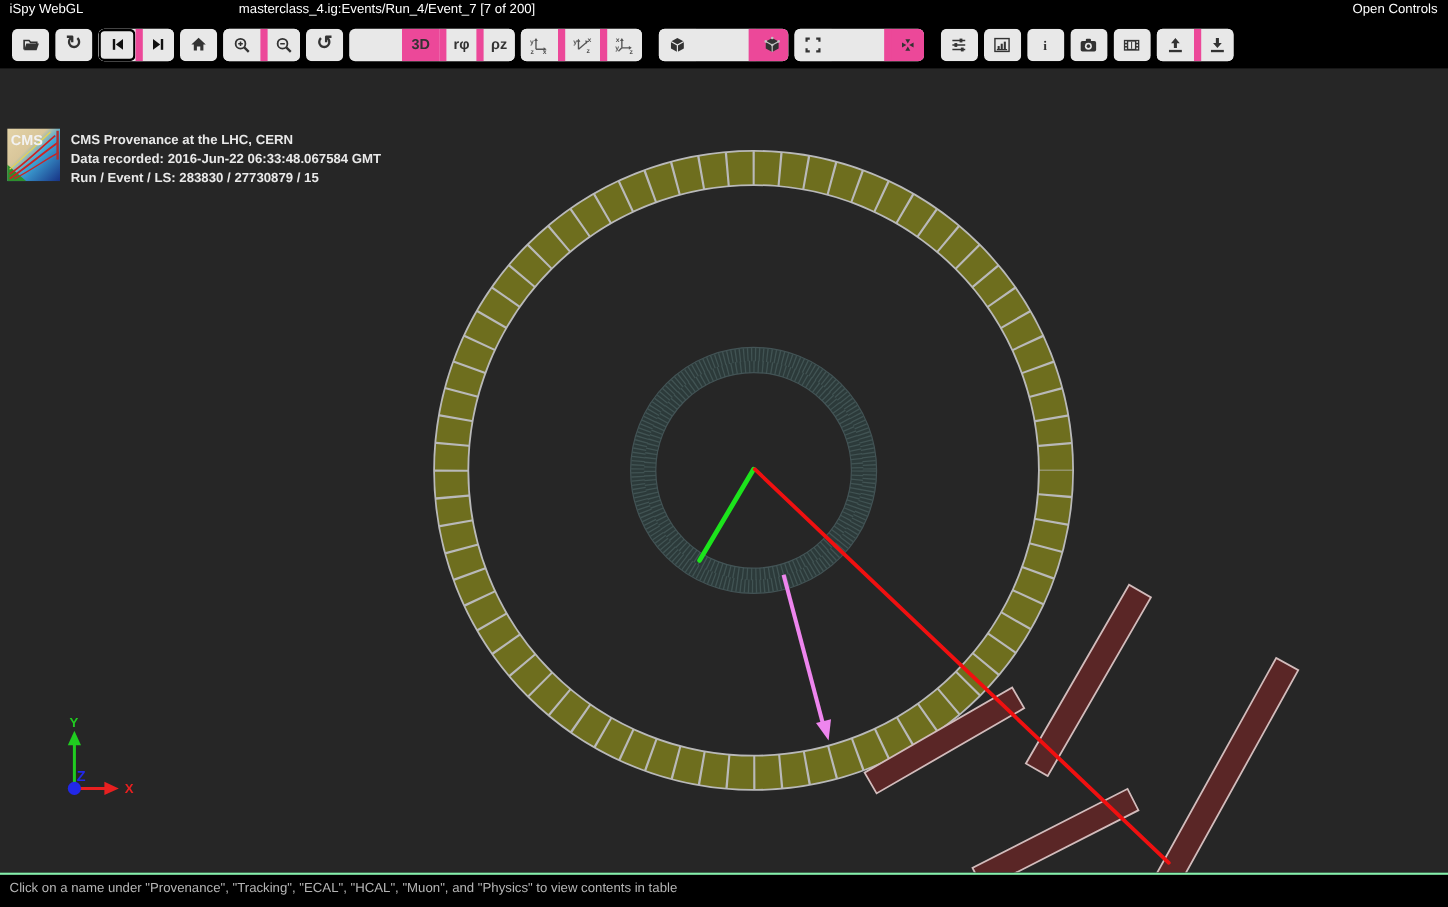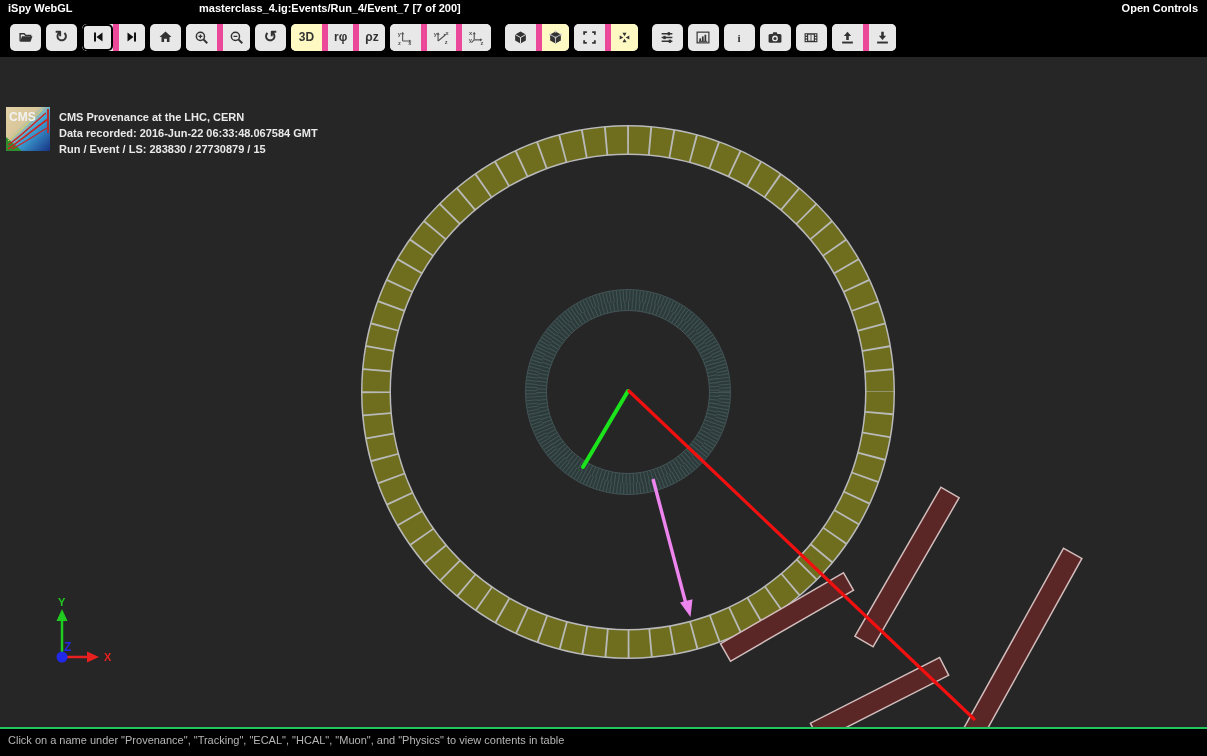--- a/index.html
+++ b/index.html
@@ -1,48 +1,48 @@
 <!DOCTYPE html>
 <html><head>
 <meta charset="utf-8">
 <style>
   * { margin:0; padding:0; box-sizing:border-box; }
   html,body { width:1207px; height:756px; background:#000; overflow:hidden;
               font-family:"Liberation Sans", sans-serif; }
 
   
   .topbar { position:relative; height:17px; background:#000; color:#fff;
-            font-size:11px; font-weight:bold; line-height:17px; }
+            font-size:11px; font-weight:normal; line-height:17px; }
   .topbar .app { position:absolute; left:8px; top:0; }
   .topbar .evt { position:absolute; left:199px; top:0; }
   .topbar .controls { position:absolute; right:9px; top:0; cursor:pointer; }
 
   
   .toolbar { height:40px; background:#000; display:flex; align-items:center;
              padding-left:10px; gap:5px; }
   .group { display:flex; background:#e8e8e8; border-radius:5px; overflow:hidden; flex:0 0 auto; }
   .btn { min-width:31px; height:27px; display:flex; align-items:center; justify-content:center;
          background:#e8e8e8; border:none; cursor:pointer; font-family:"Liberation Sans",sans-serif;
          font-size:12px; font-weight:bold; color:#333; padding:0 6px; }
   .group .btn + .btn { border-left:6px solid #ec4899; }
-  .btn.active { background:#fef9c3; }
+  .btn.active { background:#ec4899;margin-left:44px; }
   .btn.focus-ring { box-shadow: inset 0 0 0 2px #000; border-radius:5px; }
   .btn .uni { font-size:16px; font-weight:bold; line-height:1; }
   .sp { width:4px; flex:0 0 auto; }
 
   
   .canvas { position:relative; width:1207px; height:670px; background:#262626; overflow:hidden; }
   .scene { position:absolute; left:0; top:0; }
 
   .overlay { position:absolute; left:6px; top:6px; display:flex; gap:9px;margin-top:44px; }
   .overlay .lines { color:#e9e9e9; font-size:11px; font-weight:bold; line-height:16px; padding-top:2px; }
   .muon-rect { stroke:#d2bcbc; stroke-width:1.5; }
 
   
-  .statusbar { height:29px; background:#000; border-top:2px solid #22c55e;
+  .statusbar { height:29px; background:#000; border-top:2px solid #86efac;
                color:#b5b5b5; font-size:11px; padding:5px 0 0 8px; }
 </style>
 </head>
 <body>
 
 <div class="topbar">
   <span class="app">iSpy WebGL</span>
   <span class="evt">masterclass_4.ig:Events/Run_4/Event_7 [7 of 200]</span>
   <span class="controls">Open Controls</span>
 </div>

